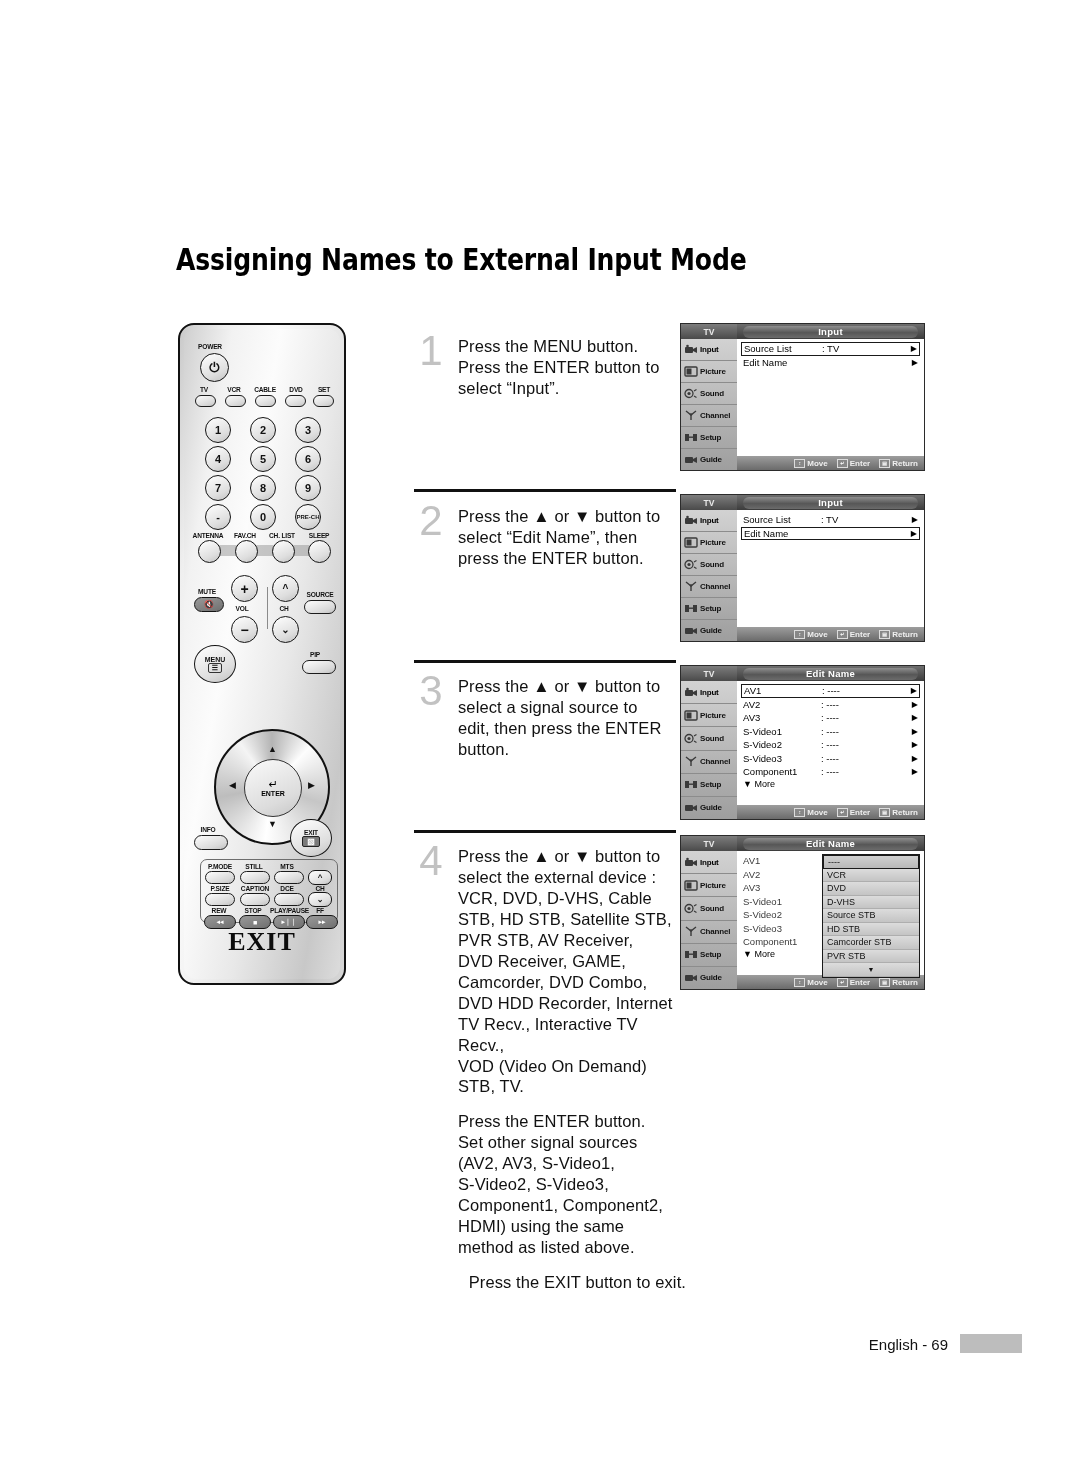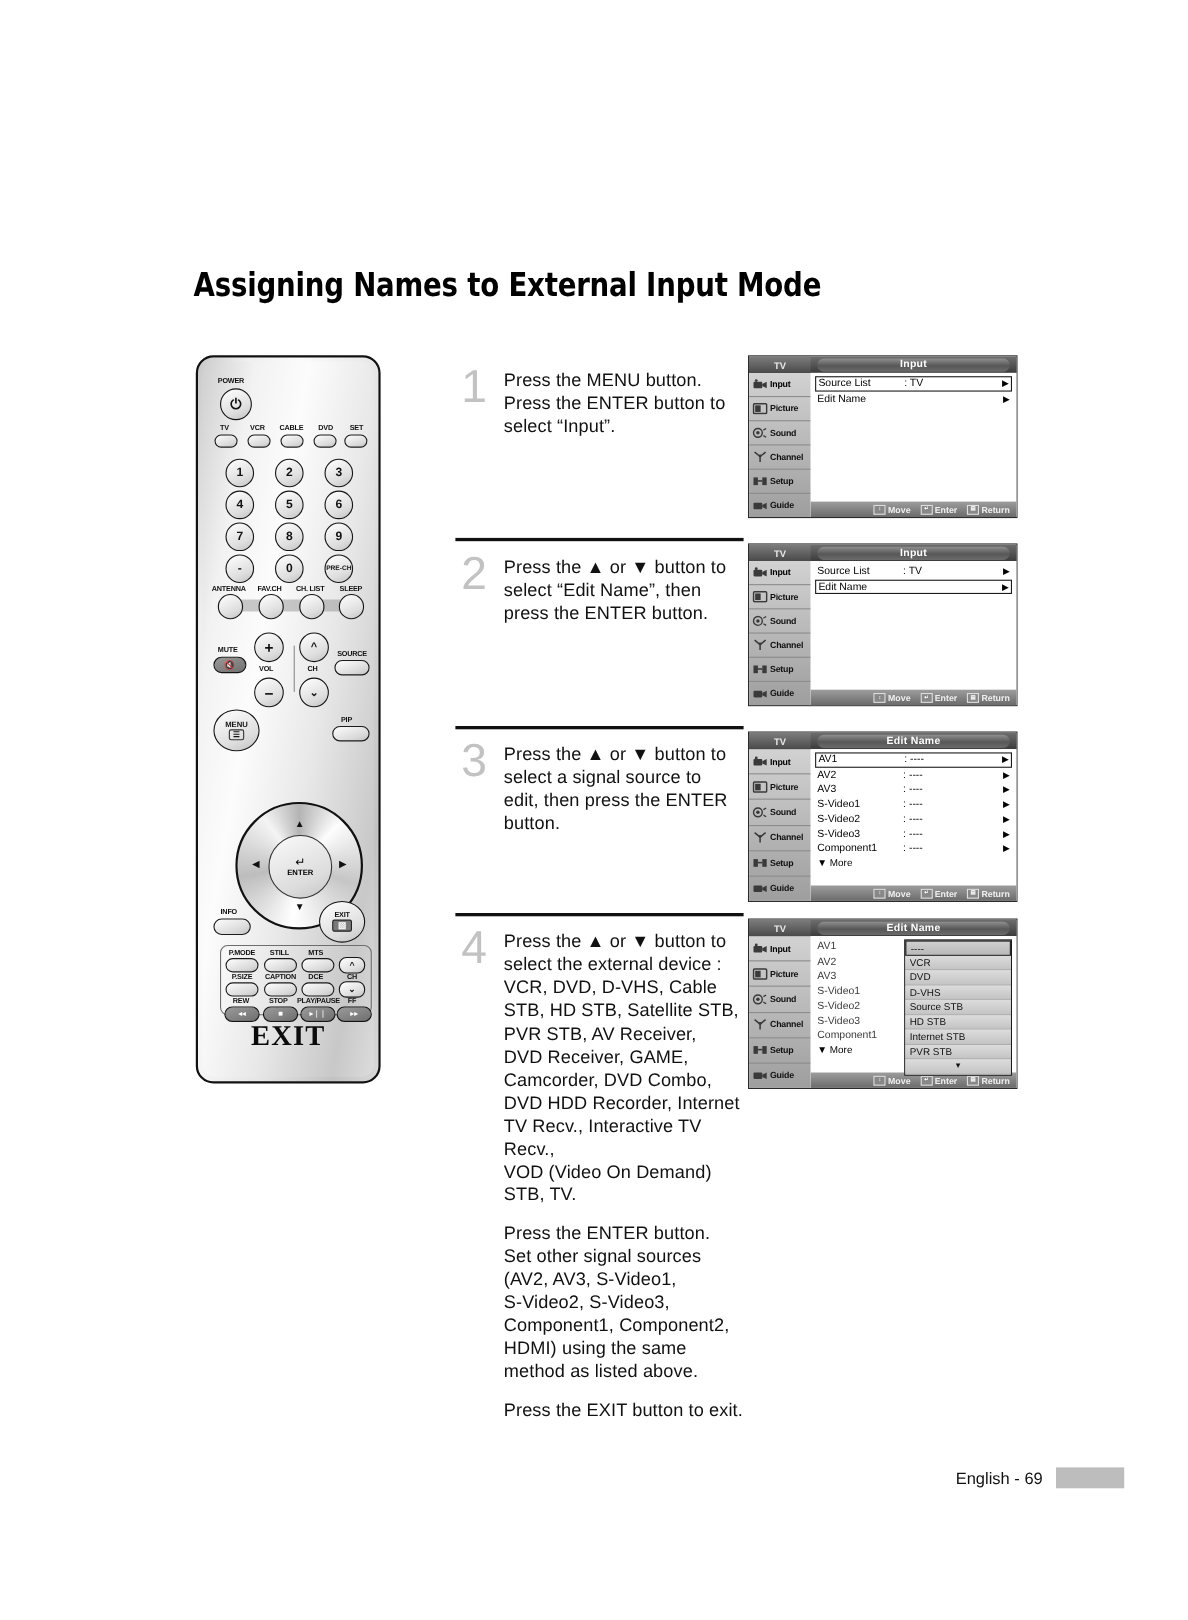--- a/index.html
+++ b/index.html
@@ -275,21 +275,21 @@
 DVD HDD Recorder, Internet
 TV Recv., Interactive TV Recv.,
 VOD (Video On Demand) STB, TV.</p>
       <p style="white-space:pre-line;">Press the ENTER button.
 Set other signal sources
 (AV2, AV3, S-Video1,
 S-Video2, S-Video3,
 Component1, Component2,
 HDMI) using the same
 method as listed above.</p>
-      <p style="white-space:pre-line;">Press the EXIT button to exit.</p>
+      <p style="white-space:pre-line;text-align:right;">Press the EXIT button to exit.</p>
     </div>
   </div>
 
   <div class="osd" style="left:680px;top:323px;height:148px;">
     <div class="osd-top">
       <div class="osd-tv">TV</div>
       <div class="osd-titlewrap">
         <div class="osd-titlepill">Input</div>
       </div>
     </div>
@@ -698,21 +698,21 @@
             </div>
           <div class="osd-more">▼ More</div>
         </div>
         <div class="osd-drop">
           <div class="osd-drop-item sel">----</div>
           <div class="osd-drop-item">VCR</div>
           <div class="osd-drop-item">DVD</div>
           <div class="osd-drop-item">D-VHS</div>
           <div class="osd-drop-item">Source STB</div>
           <div class="osd-drop-item">HD STB</div>
-          <div class="osd-drop-item">Internet STB</div>
+          <div class="osd-drop-item">Camcorder STB</div>
           <div class="osd-drop-item">PVR STB</div>
           <div class="osd-drop-item arrowrow">▼</div>
         </div>
         <div class="osd-hint">
           <span class="k">
               <span class="kico">↕</span>
               <span>Move</span>
             </span>
           <span class="k">
               <span class="kico">↵</span>

